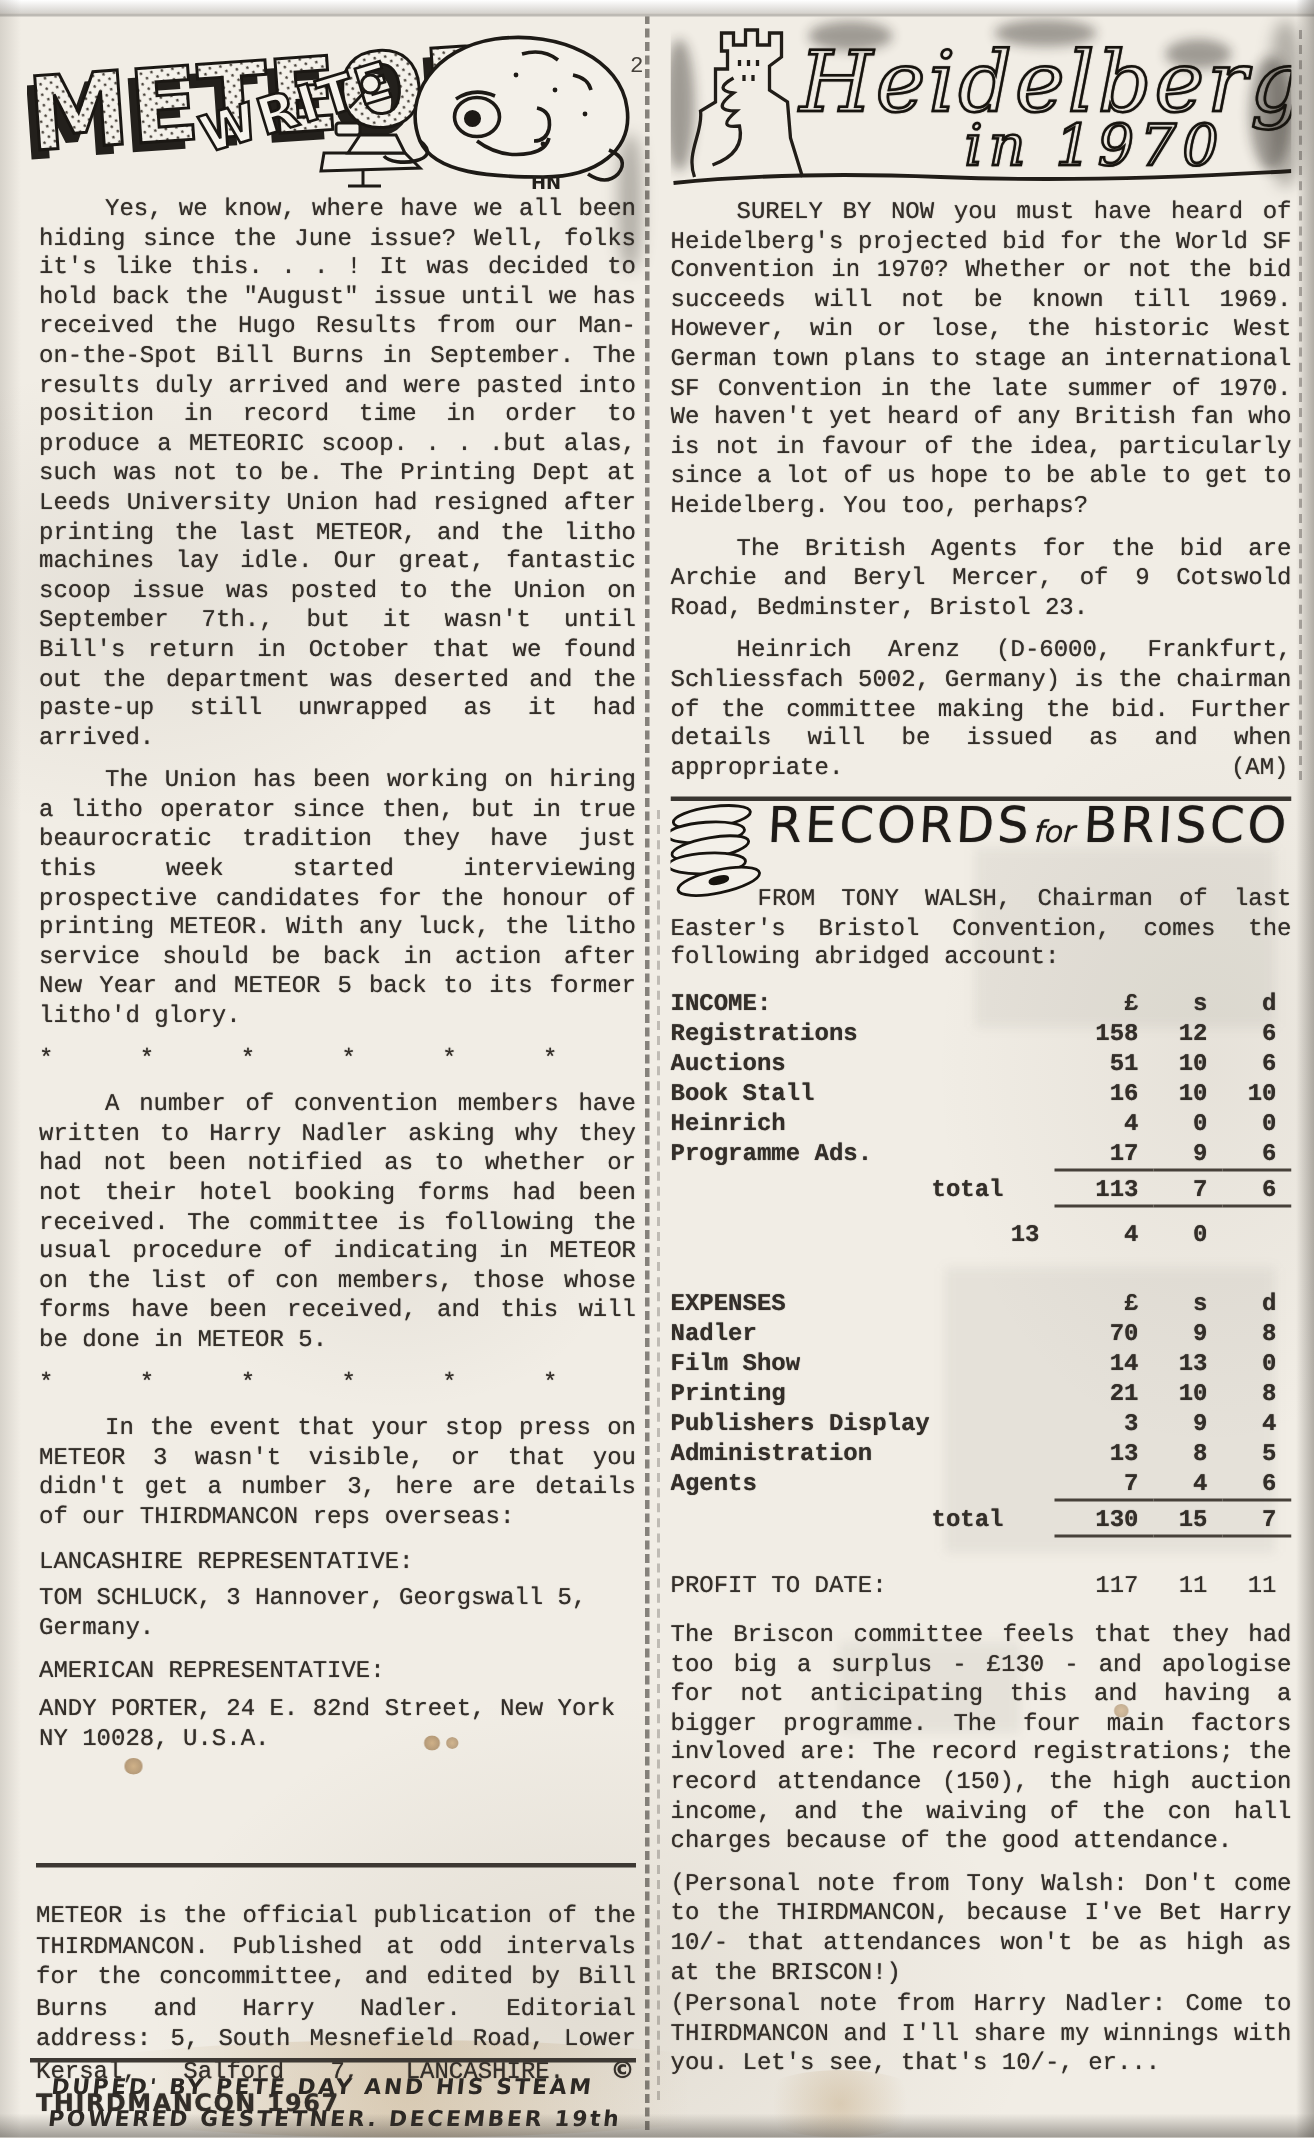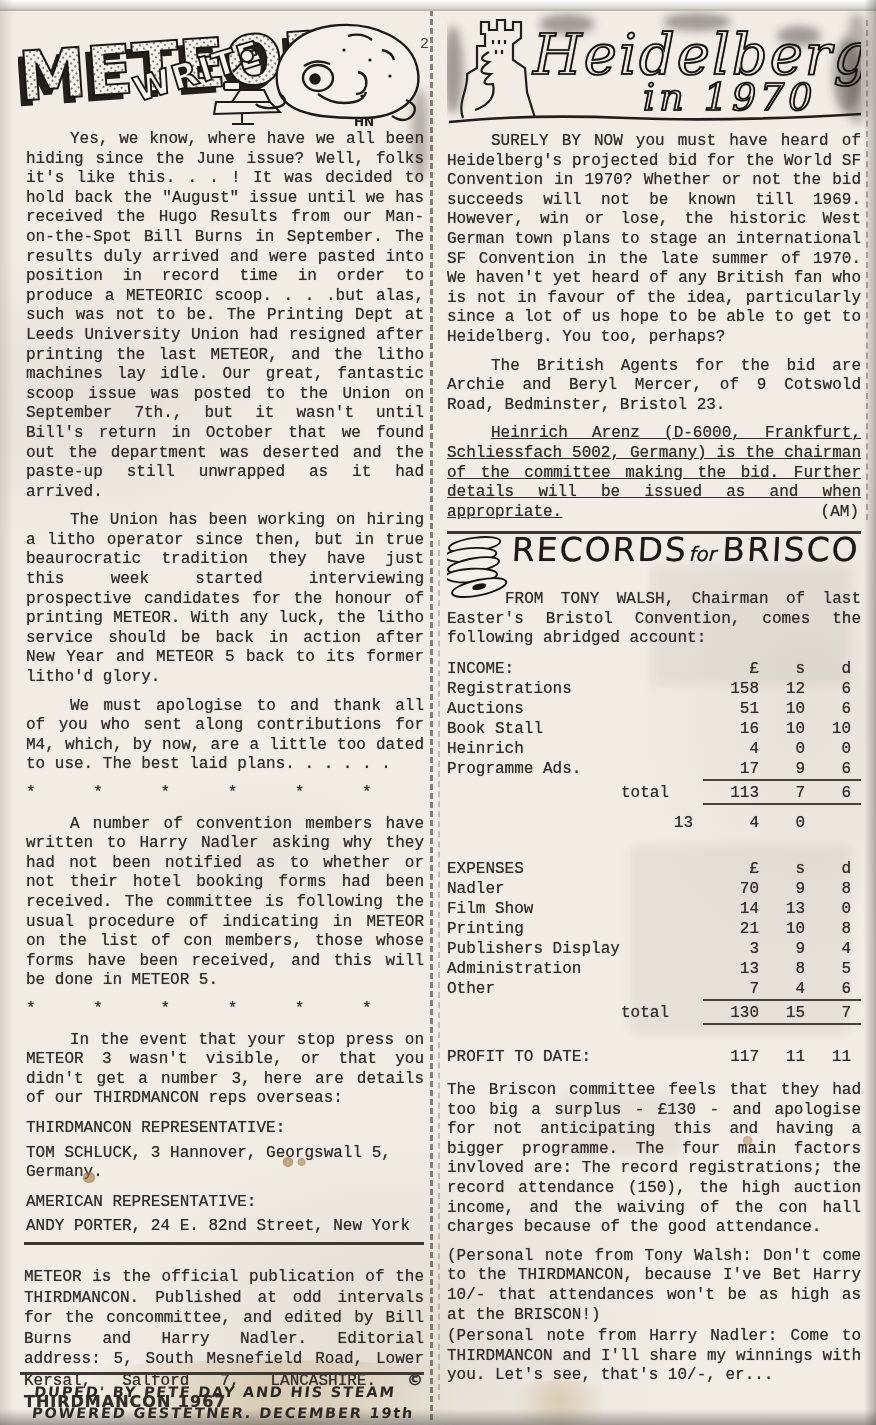--- a/index.html
+++ b/index.html
@@ -53,32 +53,32 @@
   .colophon-rule { position:absolute; left:20px; top:1372px; width:404px; height:0;
     border-top:3px solid #3d3833; z-index:3; }
   .hand { font-family:"DejaVu Sans","Liberation Sans",sans-serif; font-weight:600; letter-spacing:1px; }
   .hand-note { position:absolute; left:32px; top:1382px; width:404px;
     font-family:"DejaVu Sans","Liberation Sans",sans-serif; font-size:14.5px; font-weight:600;
     letter-spacing:1.8px; line-height:21px; color:#2c2824; transform:skewX(-6deg); z-index:3; }
 
   
   .right-flow { position:absolute; left:447px; top:10px; width:414px; height:1415px; overflow:hidden; z-index:3; }
   .logo-heidelberg { width:414px; height:116px; display:block; margin-bottom:6px; }
-  .p-relative { position:relative;text-decoration:underline; }
+  .p-relative { position:relative; }
   .byline { position:absolute; right:2px; bottom:0; }
   .hr { border:none; border-top:3px solid #3a3631; margin:8px 0 6px 0; }
 
   .briscon-head { position:relative; margin:0 0 2px 0; padding-left:64px; height:48px;
     font-family:"DejaVu Sans","Liberation Sans",sans-serif; font-size:33px; font-weight:500;
     letter-spacing:2px; color:#1d1a17; transform:skewX(-3deg); white-space:nowrap; }
   .briscon-head .for { font-size:20px; font-style:italic; letter-spacing:0; margin:0 5px 0 2px; }
   .records-icon { position:absolute; left:-6px; top:-4px; width:72px; height:62px; }
   .briscon-intro { text-indent:58px; margin-bottom:8px; }
 
-  .money-table { margin:10px 0 8px 0; }
+  .money-table { margin:10px 0 8px 0;font-weight:bold; }
   .trow { display:grid; grid-template-columns:1fr 66px 46px 46px; line-height:20px; }
   .trow .num { text-align:right; padding-right:10px; }
   .trow.u .num { border-bottom:2px solid #47413a; }
   .trow.total-row { margin-top:2px; }
   .total-label { text-align:right; padding-right:34px; }
   .owing-row { margin-top:8px; }
   .profit-row { margin:22px 0 14px 0; display:grid; grid-template-columns:1fr 66px 46px 46px; line-height:20px; }
   .profit-row .num { text-align:right; padding-right:10px; }
   .flush { text-indent:0; }
 
@@ -145,26 +145,25 @@
       <circle cx="352" cy="44" r="1.6" fill="#1d1a16" stroke="none"></circle>
       <circle cx="372" cy="60" r="1.6" fill="#1d1a16" stroke="none"></circle>
       <circle cx="344" cy="80" r="1.6" fill="#1d1a16" stroke="none"></circle>
     </g>
     <text x="336" y="110" font-family="DejaVu Sans, sans-serif" font-weight="bold" font-size="12" fill="#23201c">HN</text>
   </svg>
 
   <div class="left-flow body-text">
     <p class="para indent">Yes, we know, where have we all been hiding since the June issue? Well, folks it's like this. . . !  It was decided to hold back the "August" issue until we has received the Hugo Results from our Man-on-the-Spot Bill Burns in September. The results duly arrived and were pasted into position in record time in order to produce a METEORIC scoop. . . .but alas, such was not to be.  The Printing Dept at Leeds University Union had resigned after printing the last METEOR, and the litho machines lay idle.  Our great, fantastic scoop issue was posted to the Union on September 7th., but it wasn't until Bill's return in October that we found out the department was deserted and the paste-up still unwrapped as it had arrived.</p>
     <p class="para indent">The Union has been working on hiring a litho operator since then, but in true beaurocratic tradition they have just this week started interviewing prospective candidates for the honour of printing METEOR.  With any luck, the litho service should be back in action after New Year and METEOR 5 back to its former litho'd glory.</p>
-    <p class="para indent">We must apologise to and thank all of you who sent along contributions for M4, which, by now, are a little too dated to use.  The best laid plans. . . . . .</p>
     <div class="sep">*      *      *      *      *      *      *</div>
     <p class="para indent">A number of convention members have written to Harry Nadler asking why they had not been notified as to whether or not their hotel booking forms had been received.  The committee is following the usual procedure of indicating in METEOR on the list of con members, those whose forms have been received, and this will be done in METEOR 5.</p>
     <div class="sep">*      *      *      *      *      *      *</div>
     <p class="para indent">In the event that your stop press on METEOR 3 wasn't visible, or that you didn't get a number 3, here are details of our THIRDMANCON reps overseas:</p>
-    <p class="rep-heading">THIRDMANCON REPRESENTATIVE:</p>
+    <p class="rep-heading">LANCASHIRE REPRESENTATIVE:</p>
     <p class="rep-address">TOM SCHLUCK, 3 Hannover, Georgswall 5, Germany.</p>
     <p class="rep-heading">AMERICAN REPRESENTATIVE:</p>
     <p class="rep-address">ANDY PORTER, 24 E. 82nd Street, New York NY 10028, U.S.A.</p>
   </div>
 
   <div class="colophon-box">
     <span>METEOR is the official publication of the THIRDMANCON.  Published at odd intervals for the concommittee, and edited by Bill Burns and Harry Nadler. Editorial address: 5, South Mesnefield Road,  Lower Kersal, Salford 7, LANCASHIRE.</span>
     <span class="hand">© THIRDMANCON 1967</span>
   </div>
   <div class="colophon-rule"></div>
@@ -301,21 +300,21 @@
         <span class="num">9</span>
         <span class="num">4</span>
       </div>
       <div class="trow">
         <span>Administration</span>
         <span class="num">13</span>
         <span class="num">8</span>
         <span class="num">5</span>
       </div>
       <div class="trow u">
-        <span>Other</span>
+        <span>Agents</span>
         <span class="num">7</span>
         <span class="num">4</span>
         <span class="num">6</span>
       </div>
       <div class="trow u total-row">
         <span class="total-label">total</span>
         <span class="num">130</span>
         <span class="num">15</span>
         <span class="num">7</span>
       </div>

